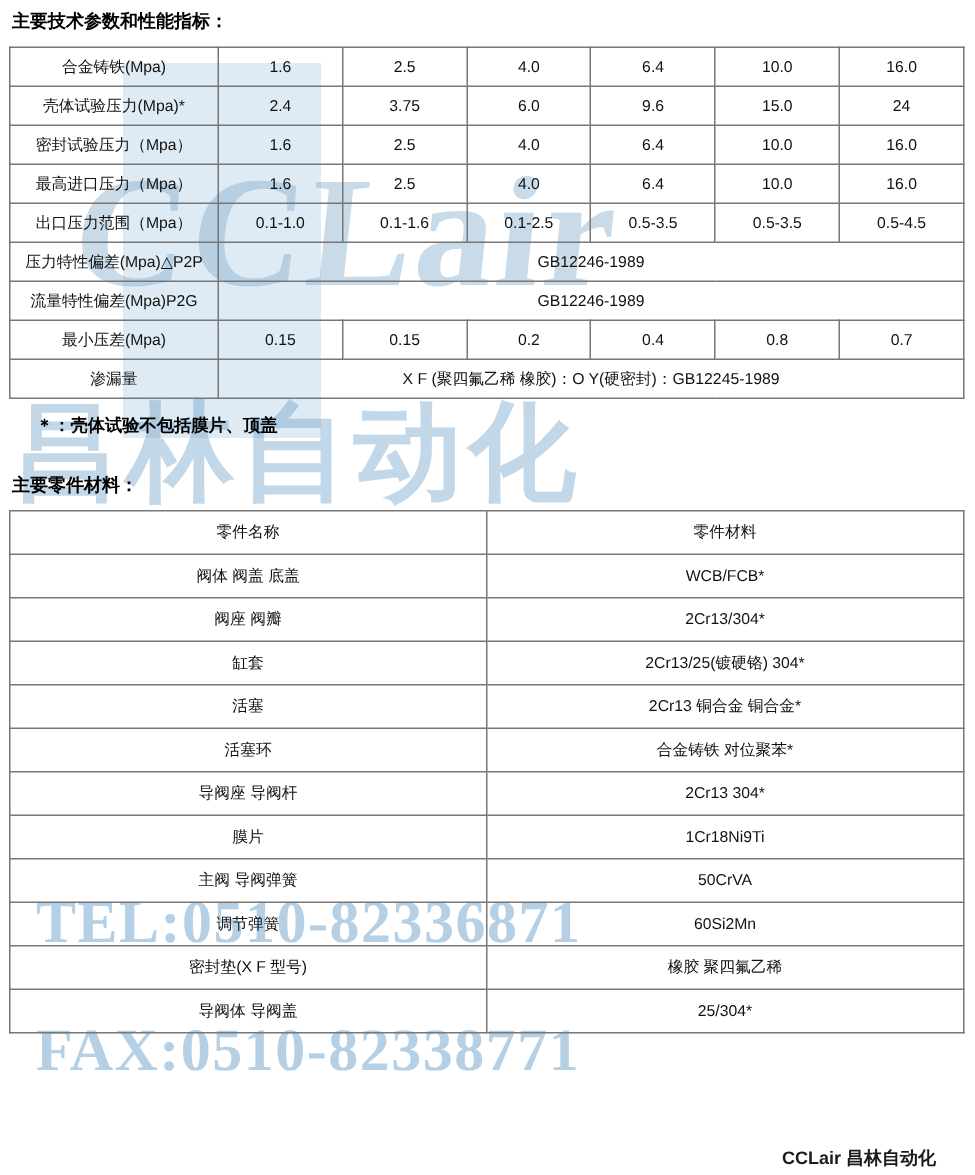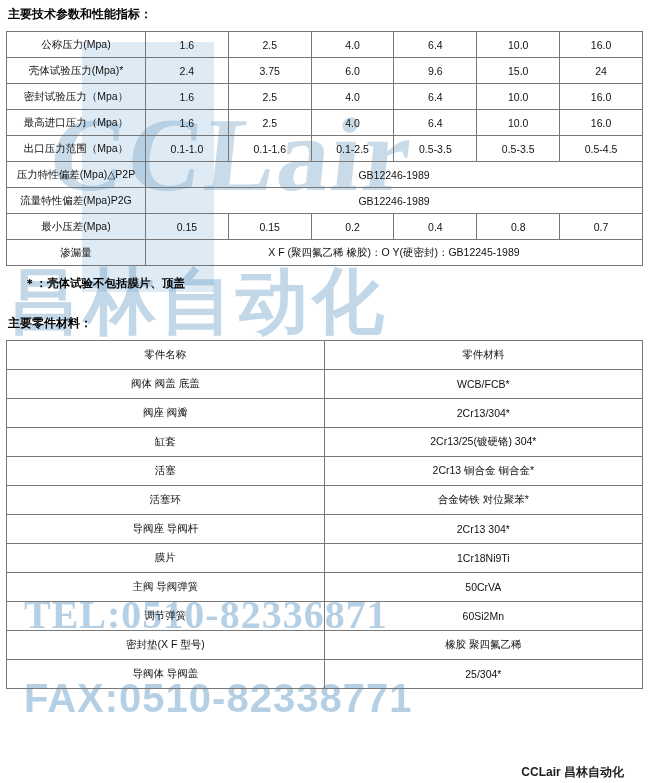--- a/index.html
+++ b/index.html
@@ -64,21 +64,21 @@
     font-weight: bold;
     color: rgba(120, 170, 205, 0.55);
     white-space: nowrap;
     letter-spacing: 1px;
     text-align: right;
   }
   .wm-fax {
     position: absolute;
     left: 24px;
     top: 670px;
-    font-family: Liberation Sans, sans-serif;
+    font-family: Liberation Serif, serif;
     font-size: 40px;
     font-weight: bold;
     color: rgba(120, 170, 205, 0.55);
     white-space: nowrap;
     letter-spacing: 1px;
   }
   .wm-box {
     position: absolute;
     left: 82px;
     top: 36px;
@@ -159,21 +159,21 @@
     <div class="wm-brand2">昌林自动化</div>
     <div class="wm-tel">TEL:0510-82336871</div>
     <div class="wm-fax">FAX:0510-82338771</div>
   </div>
 
   <div class="section-title">主要技术参数和性能指标：</div>
 
   <table id="params-table">
     <tbody>
       <tr>
-        <td class="label">公称压力(Mpa)</td>
+        <td class="label">合金铸铁(Mpa)</td>
         <td class="val">1.6</td>
         <td class="val">2.5</td>
         <td class="val">4.0</td>
         <td class="val">6.4</td>
         <td class="val">10.0</td>
         <td class="val">16.0</td>
       </tr>
       <tr>
         <td class="label">壳体试验压力(Mpa)*</td>
         <td class="val">2.4</td>

